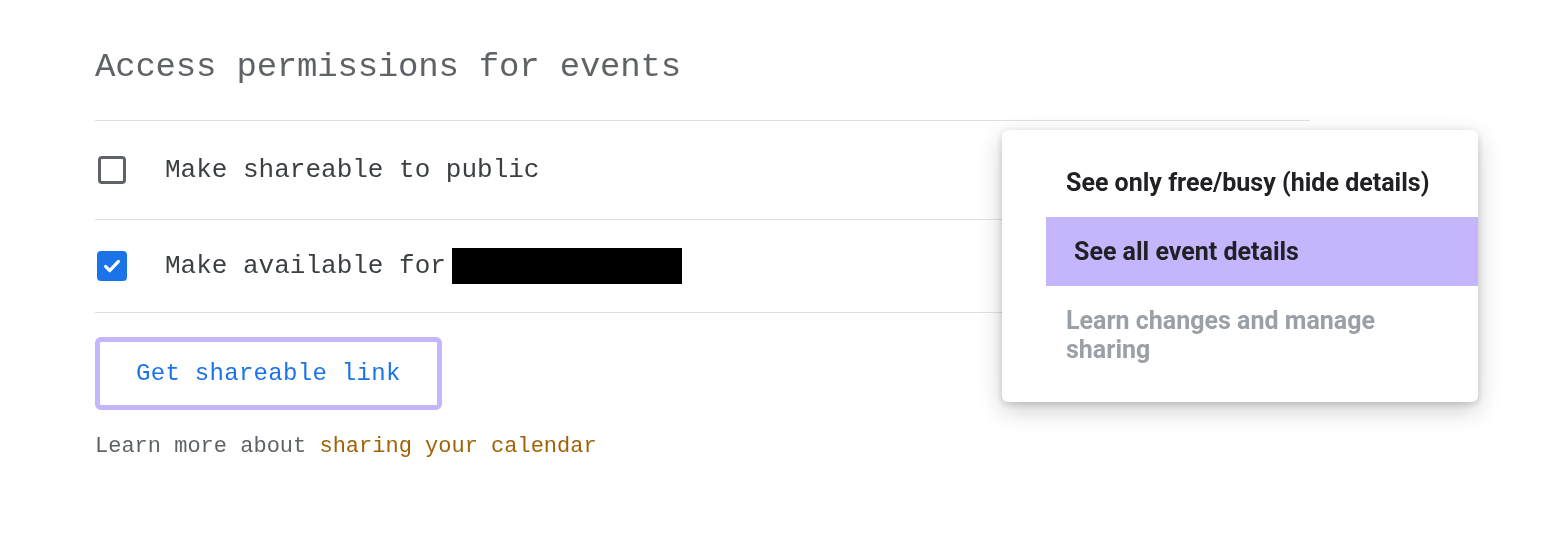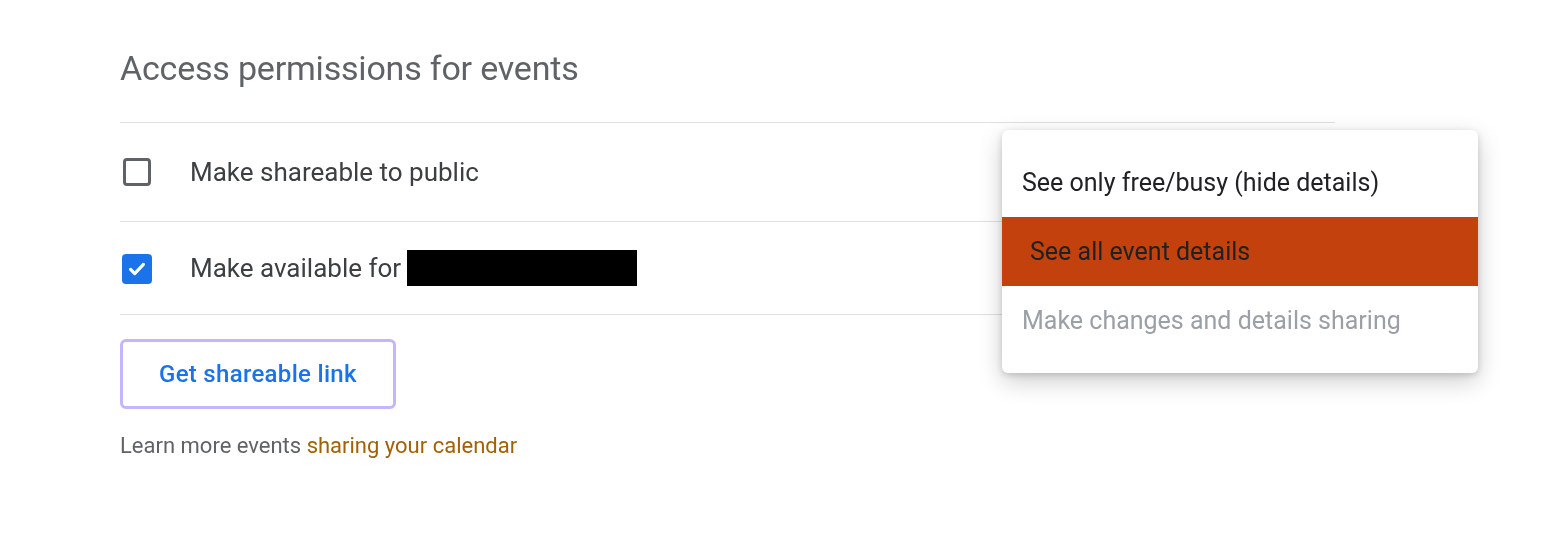--- a/index.html
+++ b/index.html
@@ -9,22 +9,23 @@
     }
     body {
       font-family: 'Google Sans', Roboto, Arial, sans-serif;
       background: #ffffff;
       width: 1546px;
       height: 556px;
       position: relative;
       overflow: hidden;
     }
     .container {
-      padding: 48px 0 0 120px;
+      padding: 48px 0 0 95px;
       width: 1310px;
+      font-family: Liberation Mono, monospace;
     }
     .section-title {
       font-size: 34px;
       font-weight: 400;
       color: #5f6368;
       letter-spacing: -0.2px;
       padding-bottom: 34px;
     }
     .divider {
       border: none;
@@ -76,21 +77,21 @@
     .redacted {
       display: inline-block;
       width: 230px;
       height: 36px;
       background: #000000;
       margin-left: 6px;
     }
     .shareable-link-btn {
       margin-top: 24px;
       padding: 18px 36px;
-      border: 3px solid #c4b5fd;
+      border: 5px solid #c4b5fd;
       border-radius: 6px;
       background: #ffffff;
       color: #1a73e8;
       font-size: 24px;
       font-weight: 500;
       font-family: inherit;
       cursor: pointer;
       letter-spacing: 0.3px;
     }
     .learn-more {
@@ -122,34 +123,34 @@
       height: 24px;
       background: #f1f3f4;
       border-radius: 6px 6px 0 0;
       z-index: 5;
     }
     .dropdown-item {
       padding: 20px 20px;
       font-size: 25px;
       color: #202124;
       cursor: pointer;
-      font-weight: 400;
+      font-weight: 700;
+      margin-left: 44px;
     }
     .dropdown-item.selected {
-      background: #c2410c;
+      background: #c4b5fd;
       padding-left: 28px;
     }
     .dropdown-item.disabled {
       color: #9aa0a6;
       cursor: default;
     }
     .option-row-2 {
       padding-top: 28px;
       padding-bottom: 28px;
-      align-items: flex-end;
     }
   </style>
 </head>
 <body>
 
 <div class="container">
   <h2 class="section-title">Access permissions for events</h2>
   <hr class="divider">
 
   <div class="option-row">
@@ -173,23 +174,23 @@
       <span>Make available for </span>
       <span class="redacted"></span>
     </div>
   </div>
 
   <hr class="divider">
 
   <button class="shareable-link-btn">Get shareable link</button>
 
   <div class="learn-more">
-    <span>Learn more events </span><a href="#">sharing your calendar</a>
+    <span>Learn more about </span><a href="#">sharing your calendar</a>
   </div>
 </div>
 
 <div class="dropdown-trigger-bg"></div>
 
 <div class="dropdown-menu">
   <div class="dropdown-item">See only free/busy (hide details)</div>
   <div class="dropdown-item selected">See all event details</div>
-  <div class="dropdown-item disabled">Make changes and details sharing</div>
+  <div class="dropdown-item disabled">Learn changes and manage sharing</div>
 </div>
 
 </body></html>

